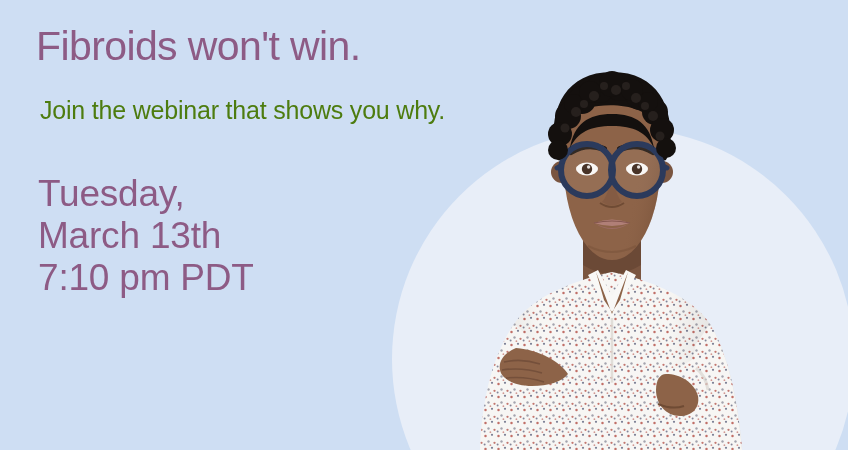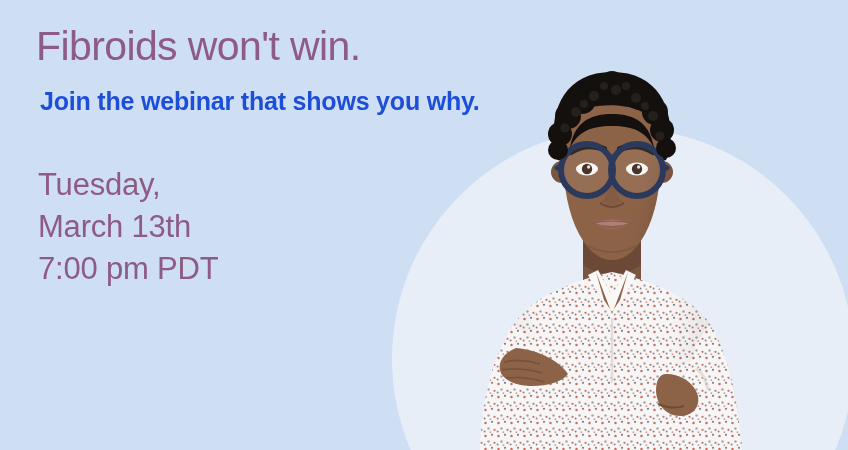--- a/index.html
+++ b/index.html
@@ -41,31 +41,31 @@
   .headline {
     margin: 0;
     font-size: 41px;
     font-weight: 400;
     letter-spacing: -0.6px;
     line-height: 48px;
     color: #8d5b85;
     white-space: nowrap;
   }
   .subhead {
-    margin: 16px 0 0 4px;
+    margin: 25px 0 0 4px;
     font-size: 25px;
-    font-weight: 700;
+    font-weight: 400;
     letter-spacing: -0.2px;
     line-height: 30px;
-    color: #1d4ed8;
+    color: #4d7c0f;
     white-space: nowrap;
   }
   .datetime {
     margin: 48px 0 0 2px;
-    font-size: 31px;
+    font-size: 37px;
     font-weight: 400;
     line-height: 42px;
     letter-spacing: -0.2px;
     color: #8d5b85;
   }
   .datetime .dt-line { display: block; white-space: nowrap; }
 
   
   .person {
     position: absolute;
@@ -83,21 +83,21 @@
 <div class="banner">
 
   <div class="circle-backdrop"></div>
 
   <div class="copy">
     <h1 class="headline">Fibroids won't win.</h1>
     <p class="subhead">Join the webinar that shows you why.</p>
     <div class="datetime">
       <span class="dt-line">Tuesday,</span>
       <span class="dt-line">March 13th</span>
-      <span class="dt-line">7:00 pm PDT</span>
+      <span class="dt-line">7:10 pm PDT</span>
     </div>
   </div>
 
   <div class="person">
     <svg viewBox="0 0 330 394" xmlns="http://www.w3.org/2000/svg" preserveAspectRatio="xMidYMax meet">
       <defs>
         <pattern id="speckle" width="13" height="13" patternUnits="userSpaceOnUse">
           <rect width="13" height="13" fill="#f7f6f4"></rect>
           <circle cx="2.5" cy="3" r="1.25" fill="#b7574f" opacity="0.85"></circle>
           <circle cx="9" cy="1.8" r="1.1" fill="#5a5f7a" opacity="0.8"></circle>

